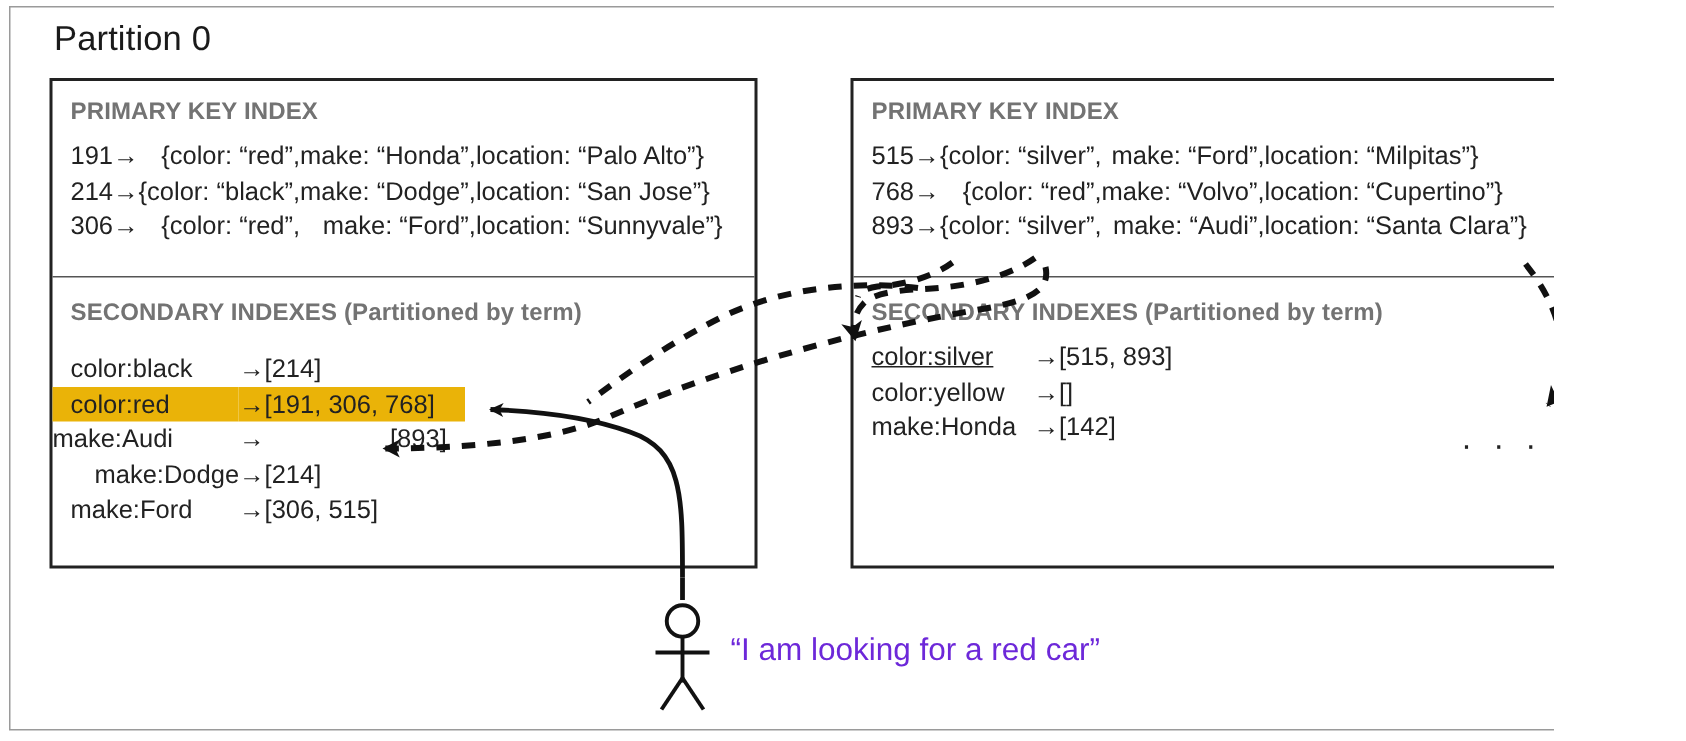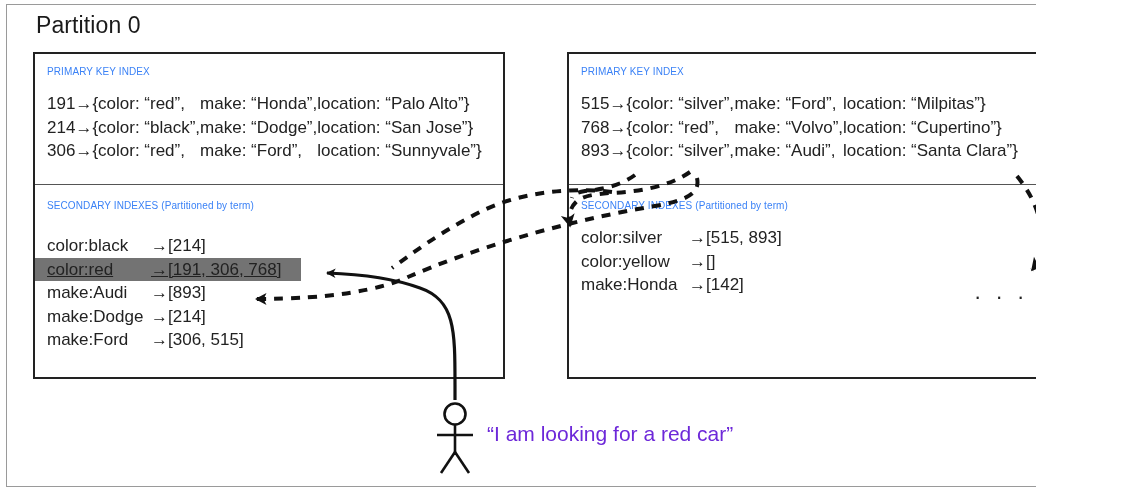--- a/index.html
+++ b/index.html
@@ -16,33 +16,33 @@
   #p0-title{left:36px;top:14px;}
   #p1-title{left:570px;top:14px;}
 
   
   .part-box{position:absolute;border:2.5px solid #222;box-sizing:border-box;background:#fff;}
   #p0-box{left:33px;top:52px;width:472px;height:327px;}
   #p1-box{left:567px;top:52px;width:522px;height:327px;}
 
   .sec-divider{position:absolute;left:0;right:0;height:0;border-top:1.5px solid #555;}
 
-  .sec-head{position:absolute;font-size:10px;font-weight:normal;white-space:nowrap;
-      letter-spacing:.1px;color:#3b82f6;}
+  .sec-head{position:absolute;font-size:16px;font-weight:bold;white-space:nowrap;
+      letter-spacing:.1px;color:#737373;}
 
   
   table.idx{position:absolute;border-collapse:collapse;font-size:17px;color:#222;}
   table.idx td{padding:0 0 0 0;white-space:nowrap;vertical-align:baseline;
       line-height:23.5px;font-weight:400;}
   td.key{padding-right:6px;margin-left:32px;}
   td.arrow{padding-right:7px;text-align:center;}
   td.term{padding-right:4px;}
-  td.cell{padding-right:10px;}
+  td.cell{padding-right:10px;text-align:right;}
   td.cell-last{padding-right:0;}
-  tr.hl td{background:#737373;text-decoration:underline;}
+  tr.hl td{background:#eab308;}
 
   .dots{position:absolute;font-size:22px;letter-spacing:4px;color:#222;line-height:1;}
 
   
   .caption{position:absolute;font-size:21px;color:#6d28d9;white-space:nowrap;}
 
   svg.overlay{position:absolute;left:0;top:0;width:1124px;height:494px;
       pointer-events:none;overflow:visible;}
 </style>
 </head>
@@ -93,26 +93,26 @@
         <td class="term" style="padding-left:12px;min-width:104px;">color:black</td>
         <td class="arrow">→</td>
         <td class="cell-last" style="padding-right:12px;">[214]</td>
       </tr>
       <tr class="hl">
         <td class="term" style="padding-left:12px;">color:red</td>
         <td class="arrow">→</td>
         <td class="cell-last" style="padding-right:20px;">[191, 306, 768]</td>
       </tr>
       <tr>
-        <td class="term" style="padding-left:12px;">make:Audi</td>
-        <td class="arrow">→</td>
-        <td class="cell-last" style="padding-right:12px;">[893]</td>
-      </tr>
-      <tr>
-        <td class="term" style="padding-left:12px;">make:Dodge</td>
+        <td class="term" style="">make:Audi</td>
+        <td class="arrow">→</td>
+        <td class="cell-last" style="padding-right:12px;text-align:right;">[893]</td>
+      </tr>
+      <tr>
+        <td class="term" style="padding-left:28px;">make:Dodge</td>
         <td class="arrow">→</td>
         <td class="cell-last" style="padding-right:12px;">[214]</td>
       </tr>
       <tr>
         <td class="term" style="padding-left:12px;">make:Ford</td>
         <td class="arrow">→</td>
         <td class="cell-last" style="padding-right:12px;">[306, 515]</td>
       </tr>
     </tbody>
       </table>
@@ -148,21 +148,21 @@
     </tbody>
       </table>
 
     <div class="sec-divider" style="top:130px;"></div>
 
     <div class="sec-head" style="left:12px;top:146px;">SECONDARY INDEXES (Partitioned by term)</div>
 
     <table class="idx" style="left:12px;top:172px;">
       <tbody>
           <tr>
-        <td class="term" style="min-width:108px;">color:silver</td>
+        <td class="term" style="min-width:108px;text-decoration:underline;">color:silver</td>
         <td class="arrow">→</td>
         <td class="cell-last">[515, 893]</td>
       </tr>
       <tr>
         <td class="term">color:yellow</td>
         <td class="arrow">→</td>
         <td class="cell-last">[]</td>
       </tr>
       <tr>
         <td class="term">make:Honda</td>

